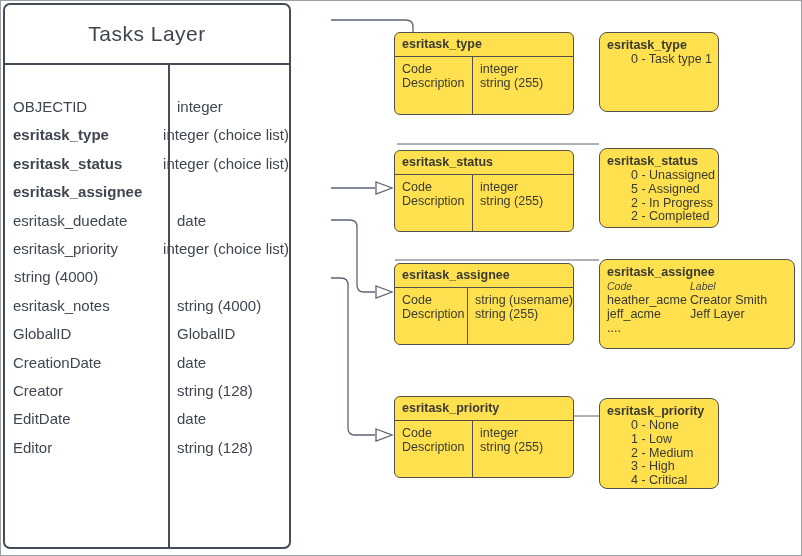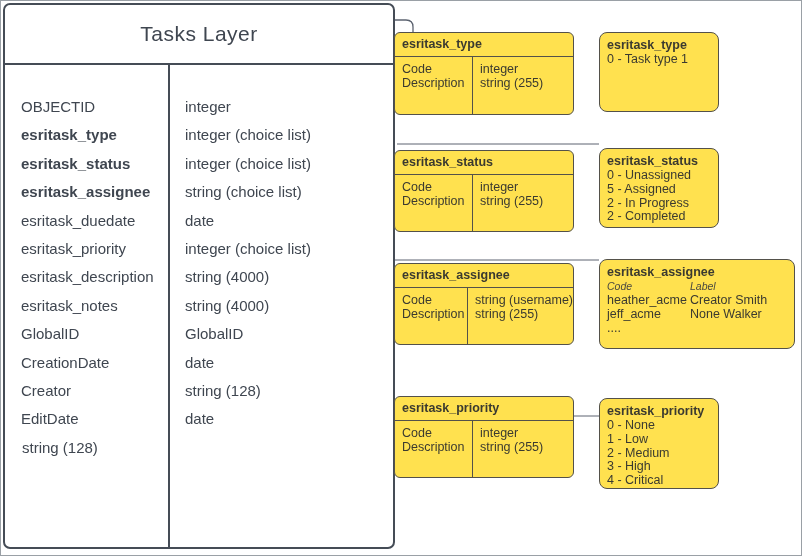--- a/index.html
+++ b/index.html
@@ -10,32 +10,32 @@
     border:1px solid #9aA0a6;
     background:#ffffff;
     font-family:"Liberation Sans", sans-serif;
     color:#3F4650;
     overflow:hidden;
   }
   
   .wires{position:absolute;left:0;top:0;width:802px;height:556px;}
   
   .task-table{
-    position:absolute;left:2px;top:2px;width:392px;height:546px;
+    position:absolute;left:2px;top:2px;width:288px;height:546px;
     box-sizing:border-box;background:#fff;
     border:2px solid #454C56;border-radius:7px;
   }
   .tt-title{
     height:58px;line-height:58px;text-align:center;
     font-size:21px;letter-spacing:.5px;
     border-bottom:2px solid #454C56;
   }
   .tt-divider{position:absolute;left:163px;top:60px;bottom:0;width:1.5px;background:#454C56;}
   .tt-rows{position:relative;padding-top:28px;}
-  .tt-row{display:flex;height:28.4px;line-height:28.4px;font-size:15px;padding-left:8px;}
+  .tt-row{display:flex;height:28.4px;line-height:28.4px;font-size:15px;}
   .tt-row .fname{width:163px;padding-left:8px;box-sizing:border-box;white-space:nowrap;}
   .tt-row .ftype{padding-left:9px;white-space:nowrap;}
   .tt-row.bold .fname{font-weight:bold;}
   
   .sbox{
     position:absolute;width:180px;height:82px;box-sizing:border-box;
     background:#FFE14F;border:1.5px solid #53514A;border-radius:6px;
     color:#3B3A30;
   }
   .sbox .hdr{
@@ -48,21 +48,21 @@
   .sbox .col2{flex:1;padding:6px 0 0 7px;}
   .sbox .cell{font-size:12.5px;line-height:13.8px;white-space:nowrap;}
   
   .vbox{
     position:absolute;box-sizing:border-box;
     background:#FFE14F;border:1.5px solid #53514A;border-radius:8px;
     padding:5px 7px;color:#3B3A30;
     font-size:12.5px;line-height:13.8px;
   }
   .vbox .hdr{font-weight:bold;font-size:12.5px;line-height:15px;white-space:nowrap;}
-  .vbox .vline{white-space:nowrap;}
+  .vbox .vline{white-space:nowrap;margin-left:24px;}
   .vgrid{display:grid;grid-template-columns:83px auto;}
   .collab{font-style:italic;font-size:10.5px;line-height:12.5px;color:#4A4940;}
   .vcell{font-size:12.5px;line-height:14.2px;white-space:nowrap;}
   .dots{line-height:14px;}
 </style>
 </head>
 <body>
 
 <div class="canvas">
 
@@ -99,32 +99,30 @@
       <div class="tt-row bold">
           <span class="fname">esritask_type</span>
           <span class="ftype">integer (choice list)</span>
         </div>
       <div class="tt-row bold">
           <span class="fname">esritask_status</span>
           <span class="ftype">integer (choice list)</span>
         </div>
       <div class="tt-row bold">
           <span class="fname">esritask_assignee</span>
-          <span class="ftype">string (choice list)</span>
         </div>
       <div class="tt-row">
           <span class="fname">esritask_duedate</span>
           <span class="ftype">date</span>
         </div>
       <div class="tt-row">
           <span class="fname">esritask_priority</span>
           <span class="ftype">integer (choice list)</span>
         </div>
       <div class="tt-row">
-          <span class="fname">esritask_description</span>
           <span class="ftype">string (4000)</span>
         </div>
       <div class="tt-row">
           <span class="fname">esritask_notes</span>
           <span class="ftype">string (4000)</span>
         </div>
       <div class="tt-row">
           <span class="fname">GlobalID</span>
           <span class="ftype">GlobalID</span>
         </div>
@@ -134,20 +132,21 @@
         </div>
       <div class="tt-row">
           <span class="fname">Creator</span>
           <span class="ftype">string (128)</span>
         </div>
       <div class="tt-row">
           <span class="fname">EditDate</span>
           <span class="ftype">date</span>
         </div>
       <div class="tt-row">
+          <span class="fname">Editor</span>
           <span class="ftype">string (128)</span>
         </div>
     </div>
   </div>
 
   <div class="sbox" style="left:393px;top:31px;height:83px;">
     <div class="hdr">esritask_type</div>
     <div class="body">
       <div class="col1">
           <div class="cell">Code</div>
@@ -216,21 +215,21 @@
   </div>
 
   <div class="vbox" style="left:598px;top:258px;width:196px;height:90px;">
     <div class="hdr">esritask_assignee</div>
     <div class="vgrid">
       <span class="collab">Code</span>
       <span class="collab">Label</span>
       <span class="vcell">heather_acme</span>
       <span class="vcell">Creator Smith</span>
       <span class="vcell">jeff_acme</span>
-      <span class="vcell">None Walker</span>
+      <span class="vcell">Jeff Layer</span>
     </div>
     <div class="dots">....</div>
   </div>
 
   <div class="vbox" style="left:598px;top:397px;width:120px;height:91px;">
     <div class="hdr">esritask_priority</div>
     <div class="vline">0 - None</div>
     <div class="vline">1 - Low</div>
     <div class="vline">2 - Medium</div>
     <div class="vline">3 - High</div>

